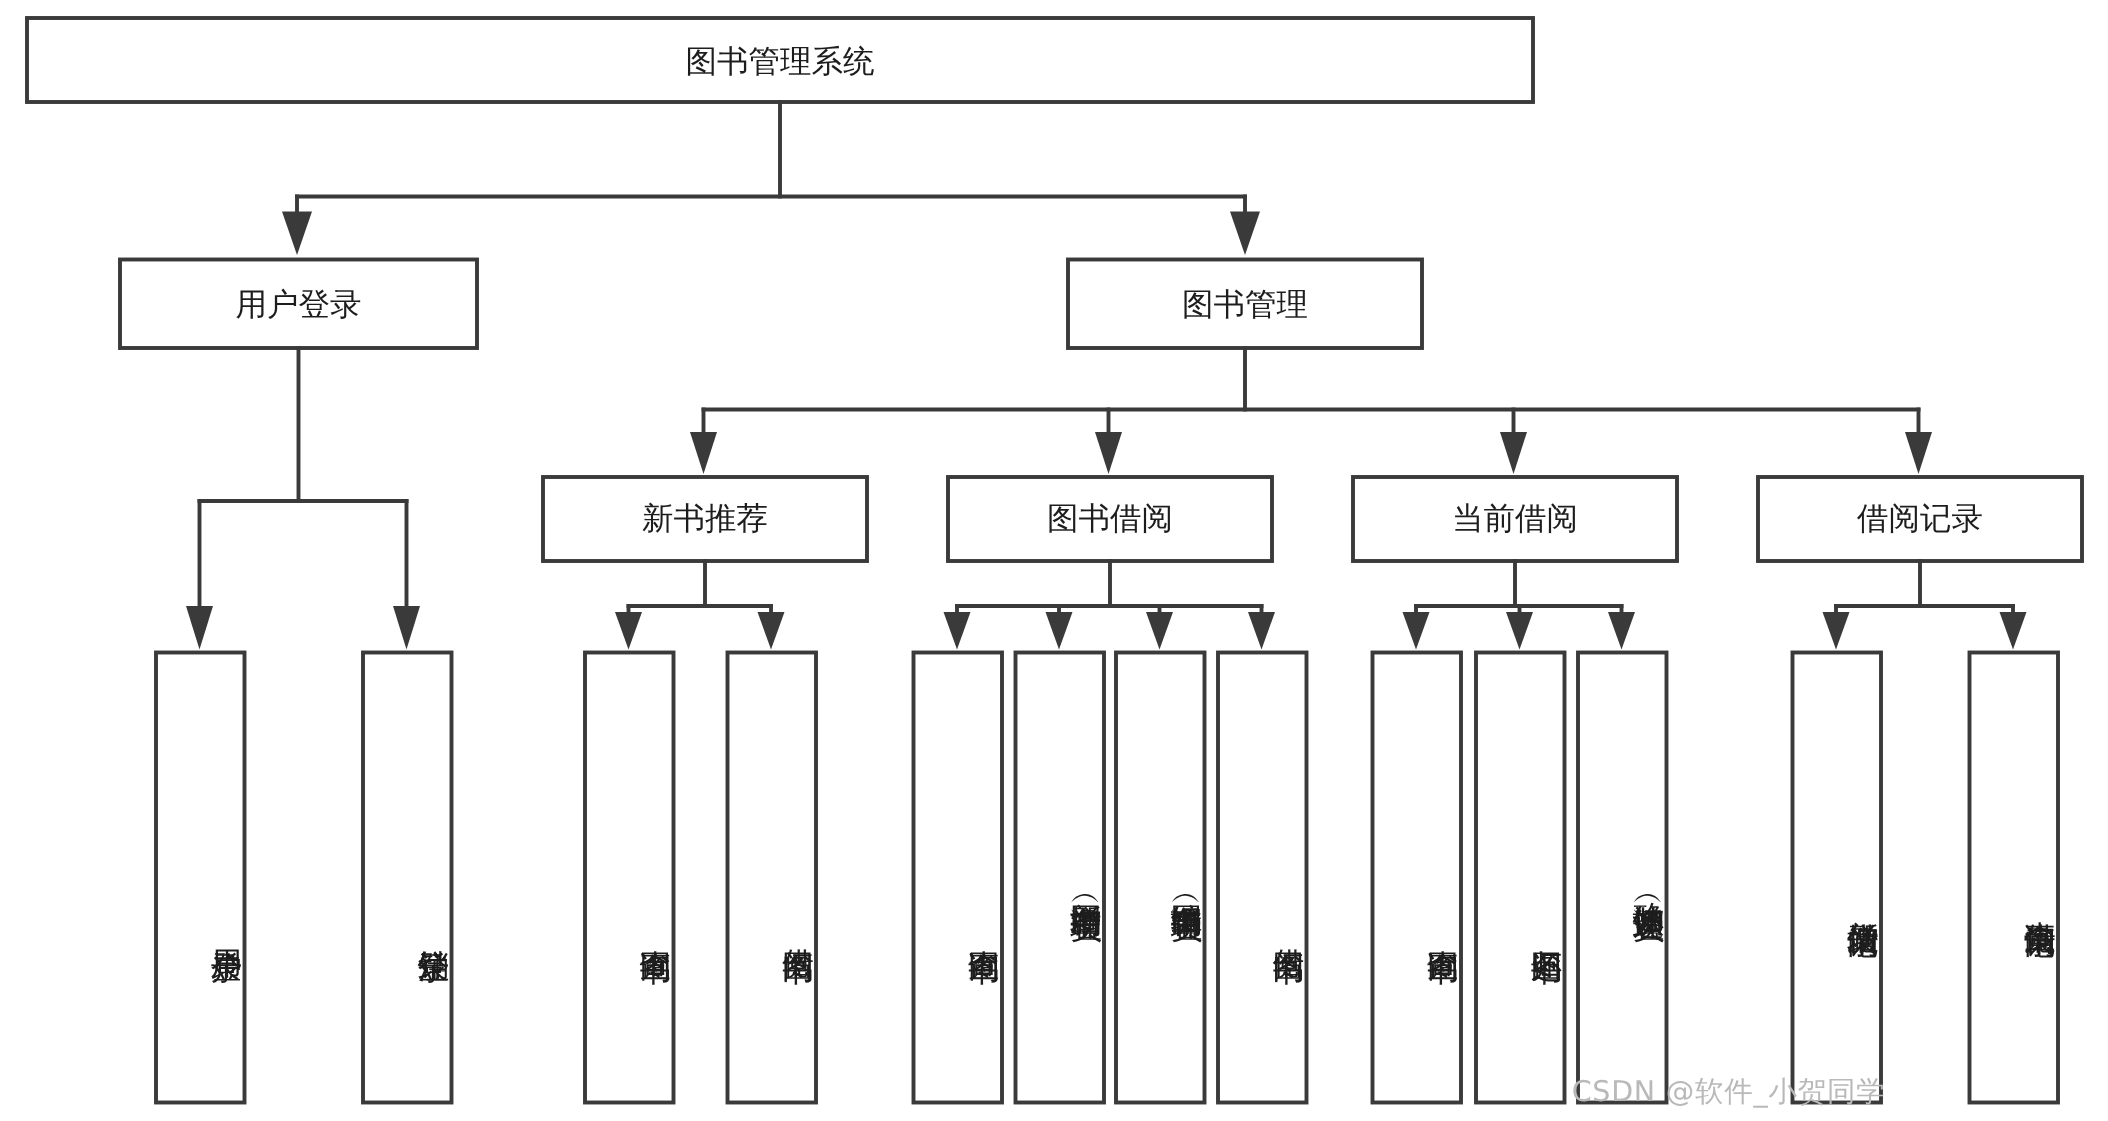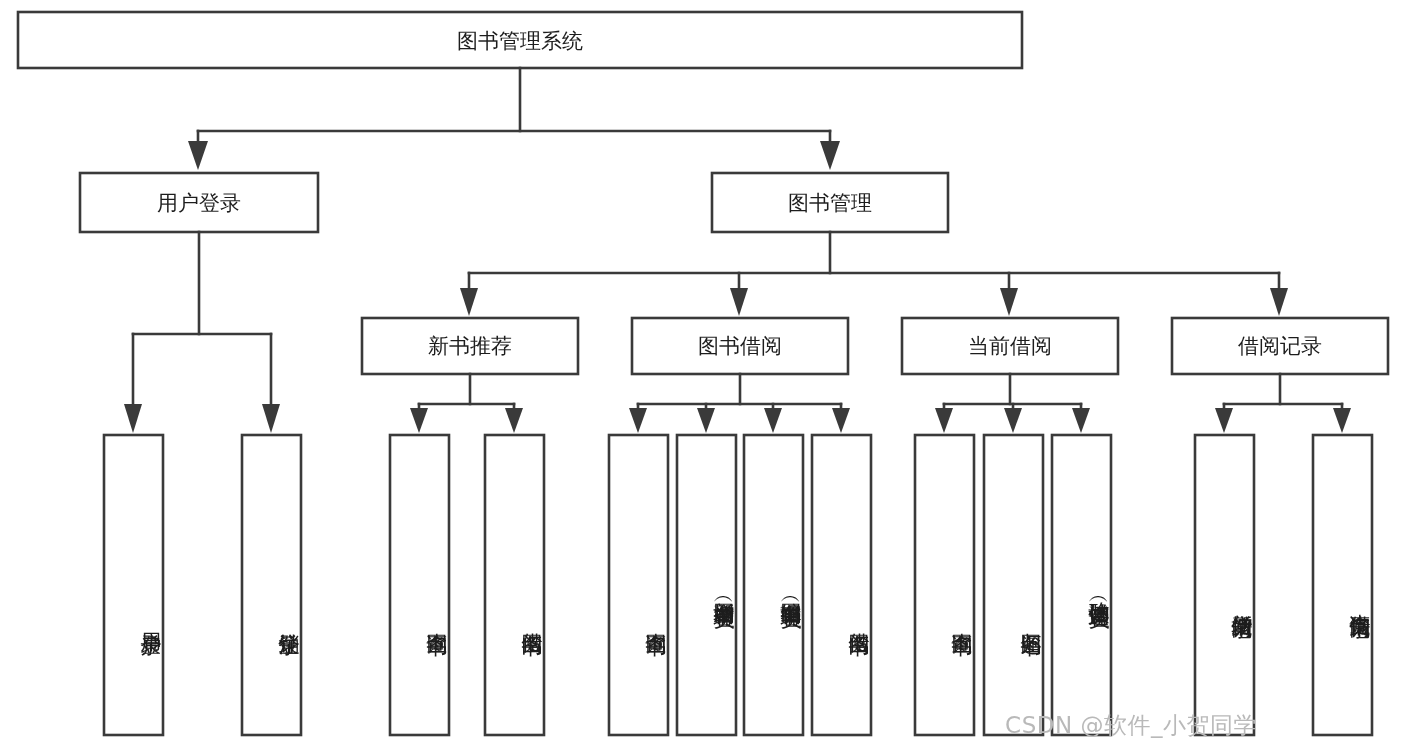--- a/index.html
+++ b/index.html
@@ -63,21 +63,21 @@
     align-items: flex-start;
     justify-content: center;
     white-space: nowrap;
     pointer-events: none;
   }
   .watermark {
     position: absolute;
     right: 8px;
     bottom: 6px;
     font-family: "DejaVu Sans", "Liberation Sans", sans-serif;
-    font-size: 23px;
+    font-size: 19px;
     color: #b9b9b9;
     letter-spacing: 0.5px;
     white-space: nowrap;
   }
 </style>
 </head>
 <body>
 
 <div id="diagram-root">
 

